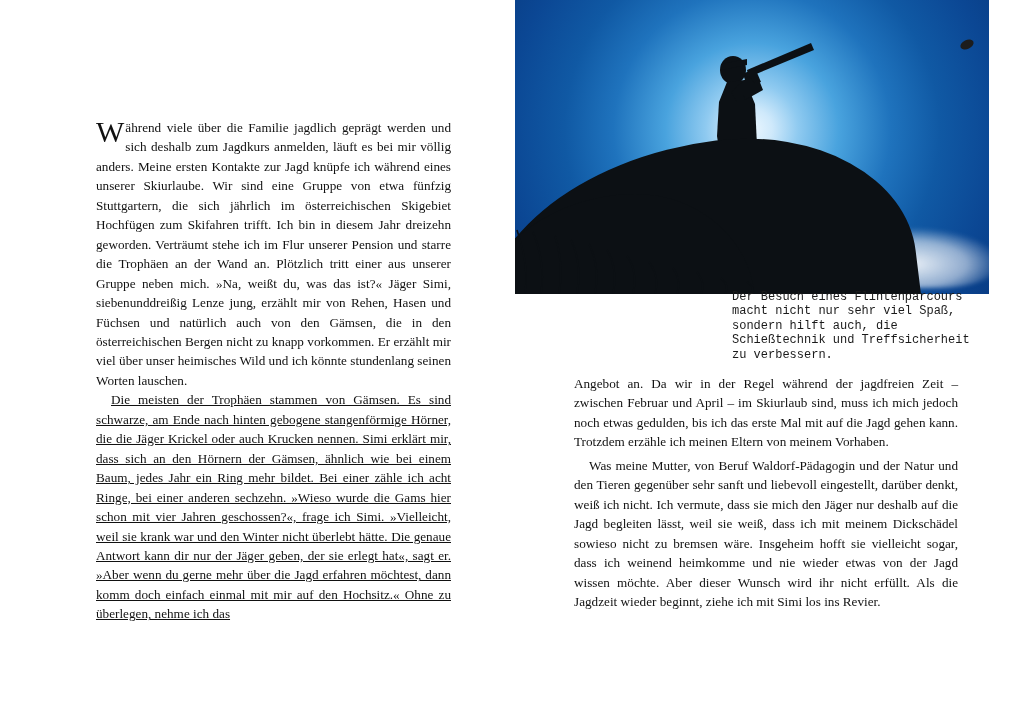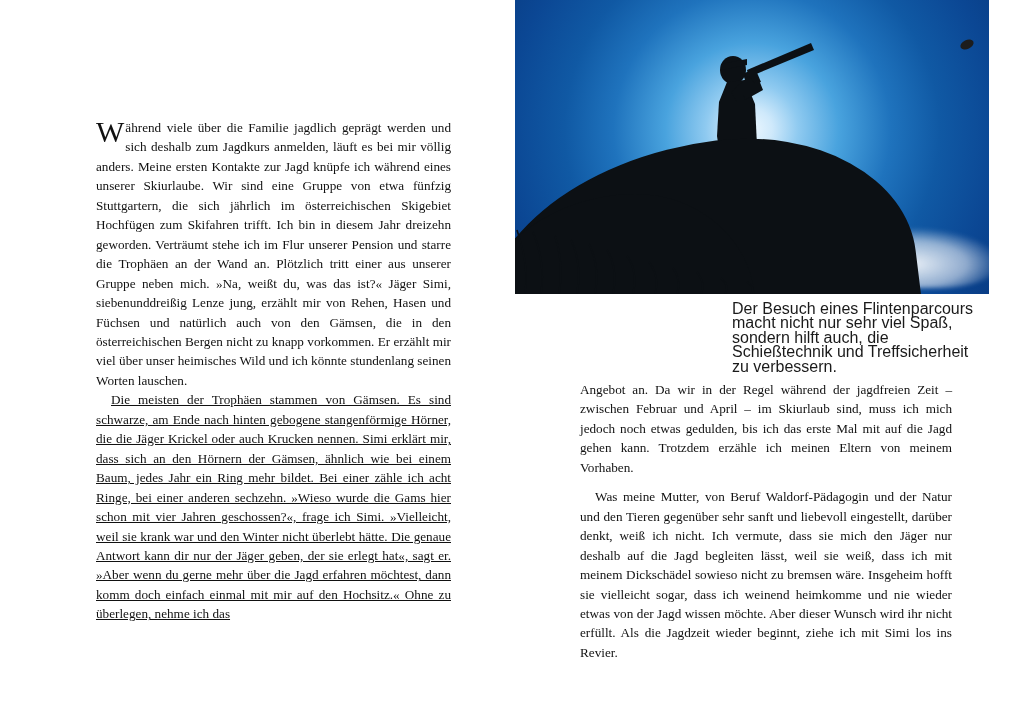--- a/index.html
+++ b/index.html
@@ -137,40 +137,40 @@
     top: 40px;
     width: 14px;
     height: 9px;
     background: #1d1d1d;
     border-radius: 50%;
     transform: rotate(-25deg);
   }
   .caption {
     position: absolute;
     left: 222px;
-    top: 302px;
+    top: 290px;
     width: 257px;
-    font-family: Liberation Sans, sans-serif;
-    font-size: 16px;
+    font-family: Liberation Mono, monospace;
+    font-size: 12px;
     line-height: 14.4px;
     color: #1a1a1a;
     text-align: left;
   }
   .right-text {
     position: absolute;
     left: 60px;
     top: 370px;
     width: 392px;
     font-size: 13.2px;
     line-height: 19.45px;
     text-align: justify;
     hyphens: manual;
   }
   .right-text p {
-    margin: 10px;
+    margin: 4px;
   }
   .right-text p + p {
     text-indent: 15px;
   }
 
   
   .folio {
     position: absolute;
     bottom: 43px;
     font-size: 11.5px;

